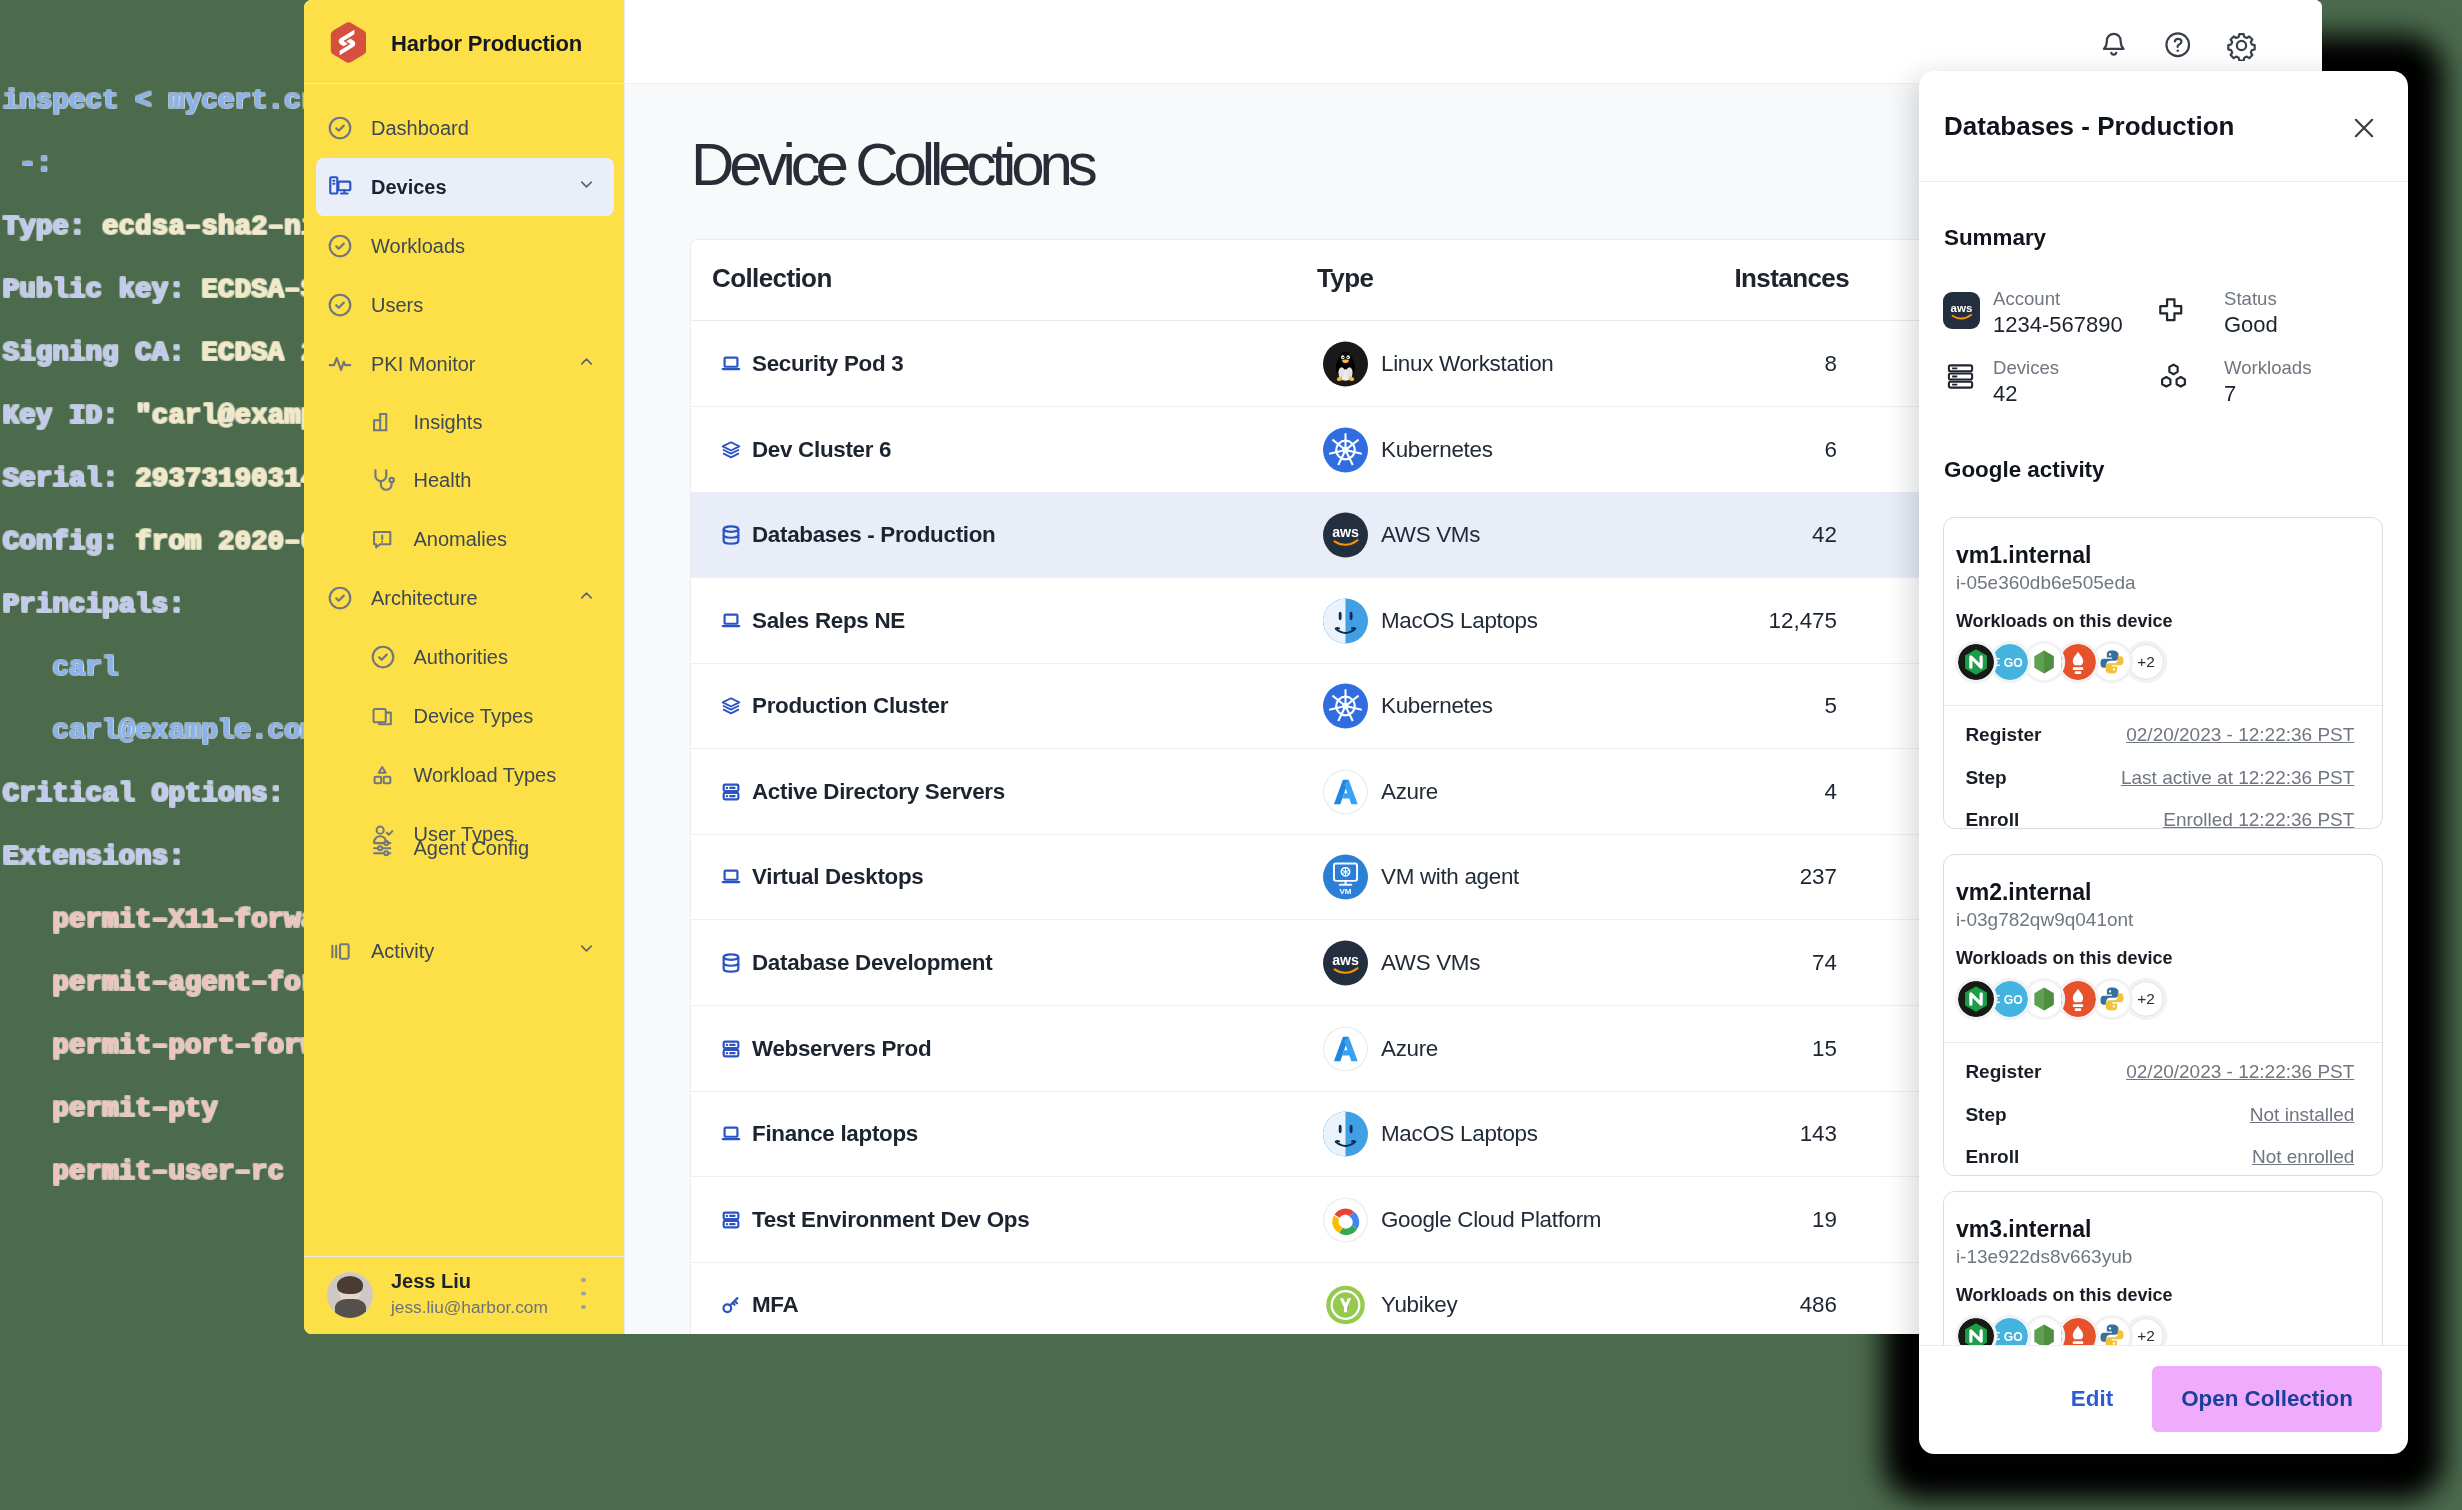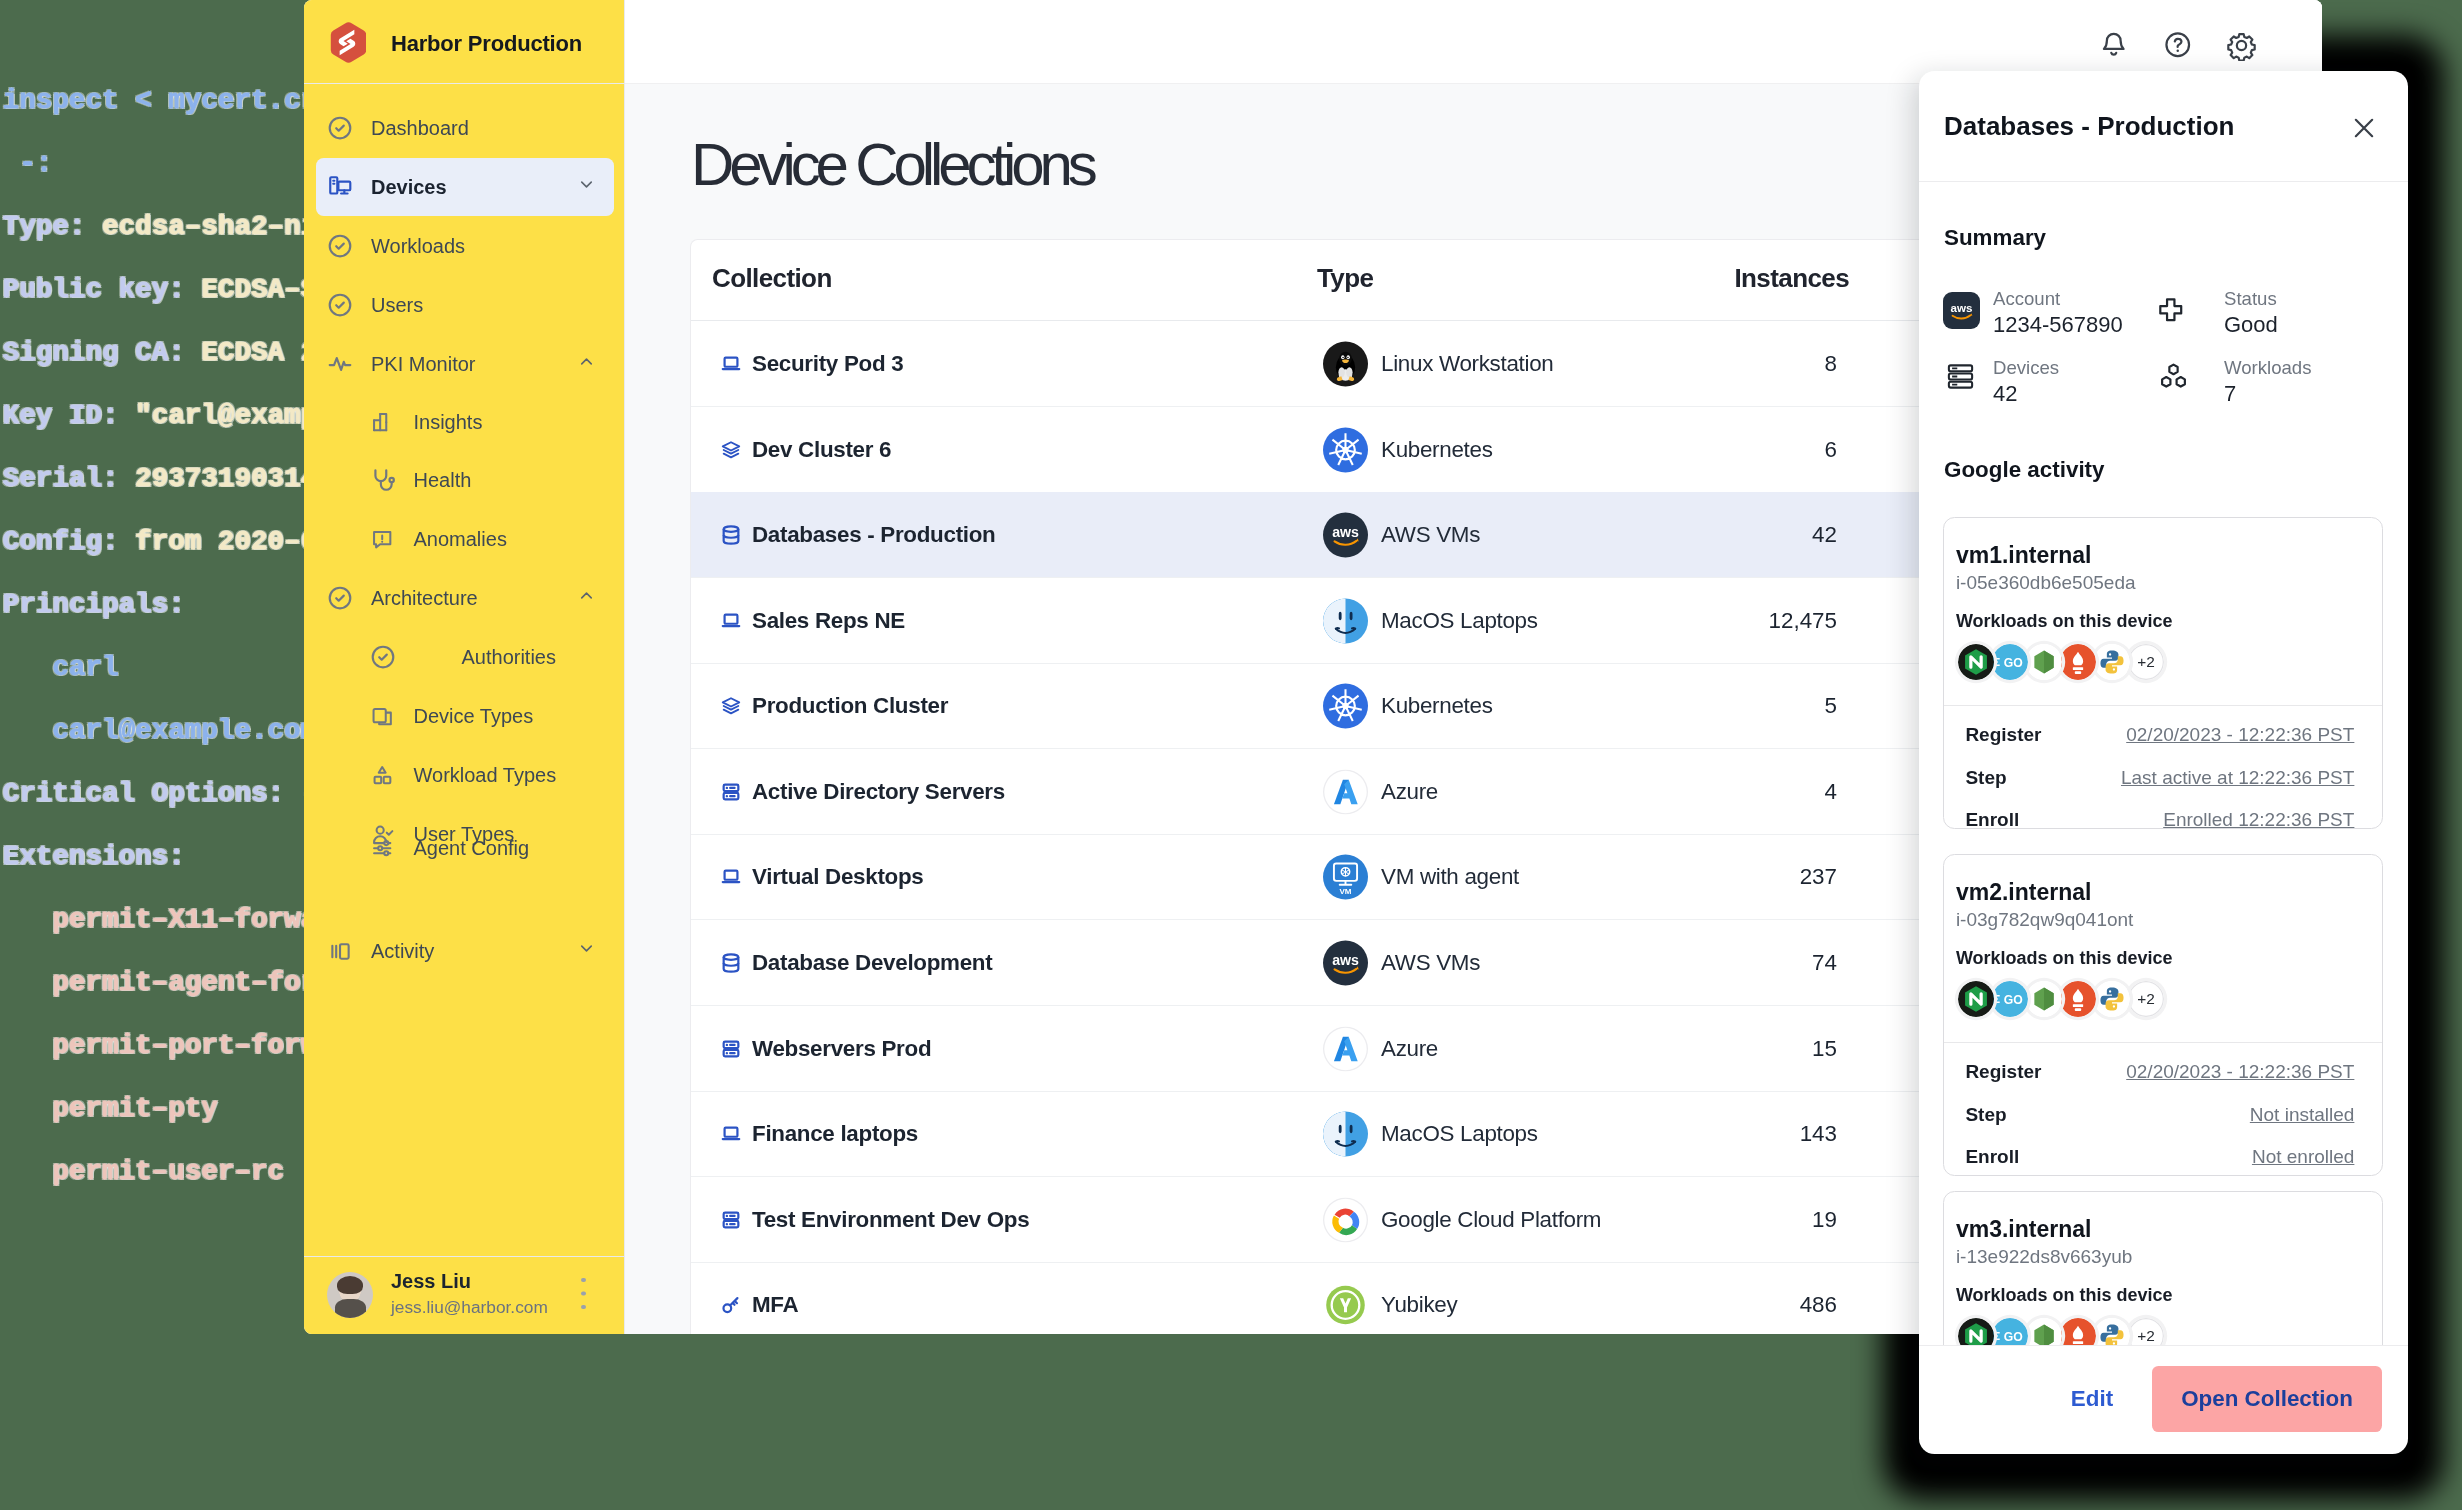--- a/index.html
+++ b/index.html
@@ -86,21 +86,21 @@
   .wrow { position:absolute; left:14px; top:126px; height:36px; width:256px; }
   .wico { position:absolute; top:0; width:36px; height:36px; border-radius:50%; box-shadow:0 0 0 3.2px #f2f2f3; overflow:hidden; }
   .wico svg { display:block; }
   .v-div { position:absolute; left:0; top:187px; width:100%; height:1.3px; background:#e8e8ea; }
   .vrow { position:absolute; left:21px; right:28px; height:42px; font-size:19px; }
   .vrow b { position:absolute; left:0; top:50%; transform:translateY(-50%); color:#181d26; }
   .vrow span { position:absolute; right:0; top:50%; transform:translateY(-50%); color:#6f7680;text-decoration:underline; }
   .p-div2 { position:absolute; left:0; top:1274px; width:100%; height:1.3px; background:#ececee; }
   .btn-edit { position:absolute; left:126px; top:1295px; width:94px; height:66px; border-radius:6.4px;
               font-size:22.4px; font-weight:bold; color:#2d5bd1; display:flex; align-items:center; justify-content:center; }
-  .btn-open { position:absolute; left:233px; top:1295px; width:230px; height:66px; border-radius:6.4px; background:#fca5a5;
+  .btn-open { position:absolute; left:233px; top:1295px; width:230px; height:66px; border-radius:6.4px; background:#f0abfc;
               font-size:22.4px; font-weight:bold; color:#1c3f9c; display:flex; align-items:center; justify-content:center; }
   .clipc { position:absolute; left:0; top:0; width:100%; height:1274px; overflow:hidden; border-radius:15.4px 15.4px 0 0; }
 </style>
 </head>
 <body>
 
 <div class="term"><span class="tb">inspect &lt; mycert.crt</span>
 <span class="tb"> -:</span>
 <span class="tl">Type: </span><span class="tc">ecdsa–sha2–nistp2</span>
 <span class="tl">Public key: </span><span class="tc">ECDSA–SH</span>
@@ -501,21 +501,21 @@
           <svg width="26" height="26" viewBox="0 0 24 24" fill="none">
             <circle cx="12" cy="12" r="9.5" stroke="#707780" stroke-width="2" stroke-linecap="round" stroke-linejoin="round"></circle>
             <path d="M8.5 12.2l2.3 2.3 4.7-4.7" stroke="#707780" stroke-width="2" stroke-linecap="round" stroke-linejoin="round"></path>
           </svg>
         </span>
         <span class="lbl">Architecture</span>
         <span class="chev"><svg width="19" height="19" viewBox="0 0 24 24" fill="none">
             <path d="M6 15l6-6 6 6" stroke="#5c646e" stroke-width="2" stroke-linecap="round" stroke-linejoin="round"></path>
           </svg></span>
       </div>
-<div class="item" style="top:628px;gap:48px;">
+<div class="item" style="top:628px;">
         <span class="iwrap" style="margin-left:54px;">
           <svg width="26" height="26" viewBox="0 0 24 24" fill="none">
             <circle cx="12" cy="12" r="9.5" stroke="#707780" stroke-width="2" stroke-linecap="round" stroke-linejoin="round"></circle>
             <path d="M8.5 12.2l2.3 2.3 4.7-4.7" stroke="#707780" stroke-width="2" stroke-linecap="round" stroke-linejoin="round"></path>
           </svg>
         </span>
         <span class="lbl">Authorities</span>
       </div>
 <div class="item" style="top:687px;">
         <span class="iwrap" style="margin-left:54px;">

